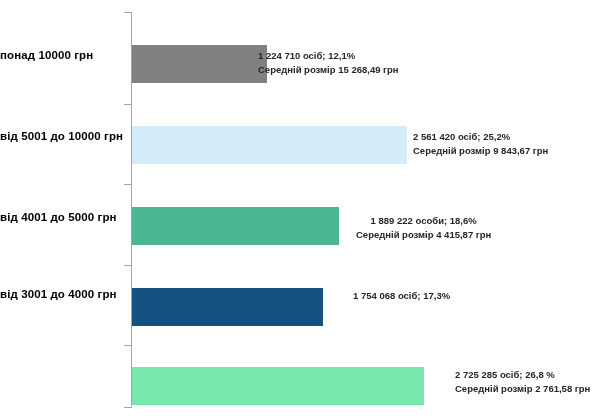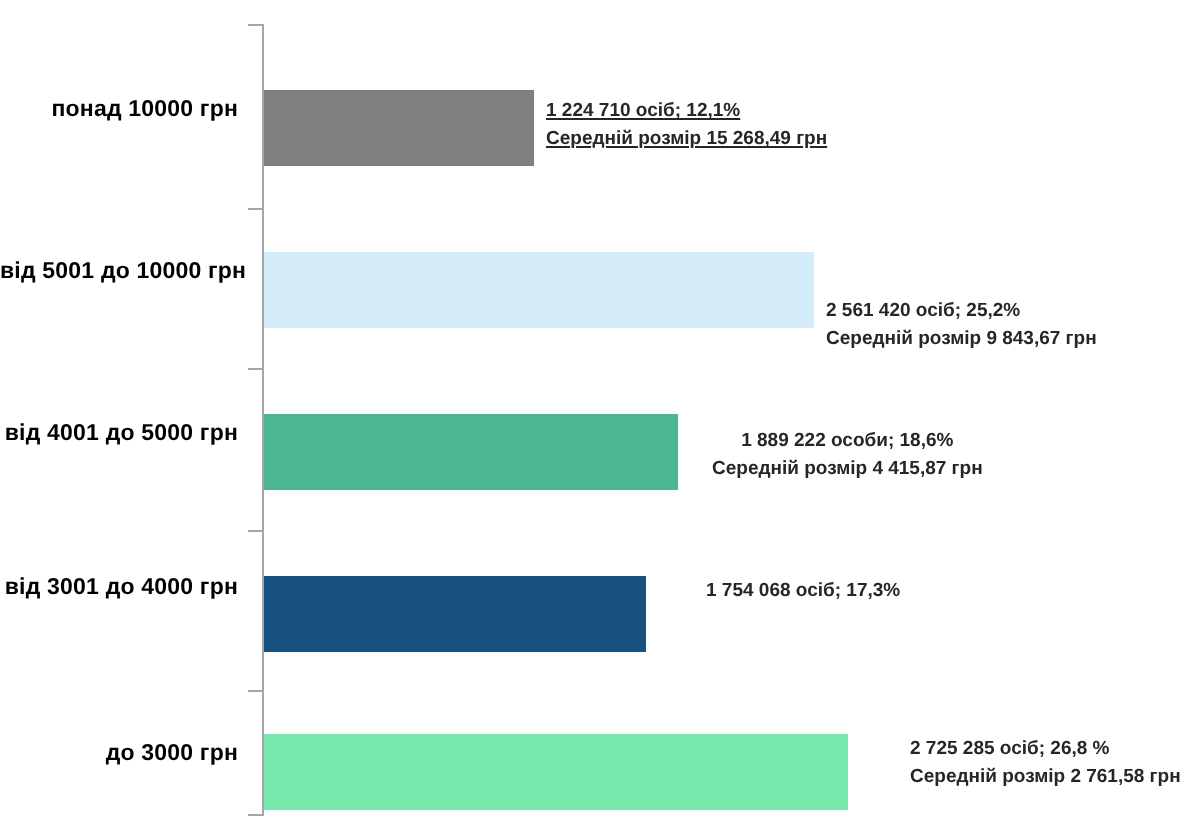--- a/index.html
+++ b/index.html
@@ -32,21 +32,21 @@
     position: absolute;
     left: 124px;
     width: 7px;
     height: 1px;
     background: #a6a6a6;
   }
   .cat-label {
     position: absolute;
     left: 0;
     width: 119px;
-    text-align: right;
+    text-align: left;
     font-size: 11.5px;
     font-weight: bold;
     color: #000000;
     white-space: nowrap;
     letter-spacing: 0.1px;
   }
   .bar {
     position: absolute;
     left: 132px;
     height: 38px;
@@ -72,33 +72,32 @@
   <div class="axis-tick" style="top:104px;"></div>
   <div class="axis-tick" style="top:184px;"></div>
   <div class="axis-tick" style="top:265px;"></div>
   <div class="axis-tick" style="top:345px;"></div>
   <div class="axis-tick" style="top:407px;"></div>
 
   <div class="cat-label" style="top:49px;">понад 10000 грн</div>
   <div class="cat-label" style="top:130px;">від 5001 до 10000 грн</div>
   <div class="cat-label" style="top:211px;">від 4001 до 5000 грн</div>
   <div class="cat-label" style="top:288px;">від 3001 до 4000 грн</div>
-  <div class="cat-label" style="top:371px;">до 3000 грн</div>
 
   <div class="bar" id="bar-0" style="top: 45px; width: 135px; background: rgb(128, 128, 128);"></div>
   <div class="bar" id="bar-1" style="top: 126px; width: 275px; background: rgb(212, 236, 250);"></div>
   <div class="bar" id="bar-2" style="top: 207px; width: 207px; background: rgb(76, 182, 148);"></div>
   <div class="bar" id="bar-3" style="top: 288px; width: 191px; background: rgb(22, 81, 127);"></div>
   <div class="bar" id="bar-4" style="top: 367px; width: 292px; background: rgb(120, 233, 174);"></div>
 
-  <div class="bar-labels" id="lab-0" style="left:273px; top:49px;text-decoration:underline;">
+  <div class="bar-labels" id="lab-0" style="left:258px; top:49px;">
     <span class="l1">1 224 710 осіб;  12,1%</span>
     <span class="l2">Середній розмір 15 268,49 грн</span>
   </div>
-  <div class="bar-labels" id="lab-1" style="left:413px; top:130px;margin-top:19px;">
+  <div class="bar-labels" id="lab-1" style="left:413px; top:130px;">
     <span class="l1">2 561 420 осіб; 25,2%</span>
     <span class="l2">Середній розмір 9 843,67 грн</span>
   </div>
   <div class="bar-labels" id="lab-2" style="left:356px; top:214px;text-align:center;">
     <span class="l1">1 889 222 особи; 18,6%</span>
     <span class="l2">Середній розмір 4 415,87 грн</span>
   </div>
   <div class="bar-labels" id="lab-3" style="left:353px; top:289px;">
     <span class="l1">1 754 068 осіб; 17,3%</span>
   </div>

